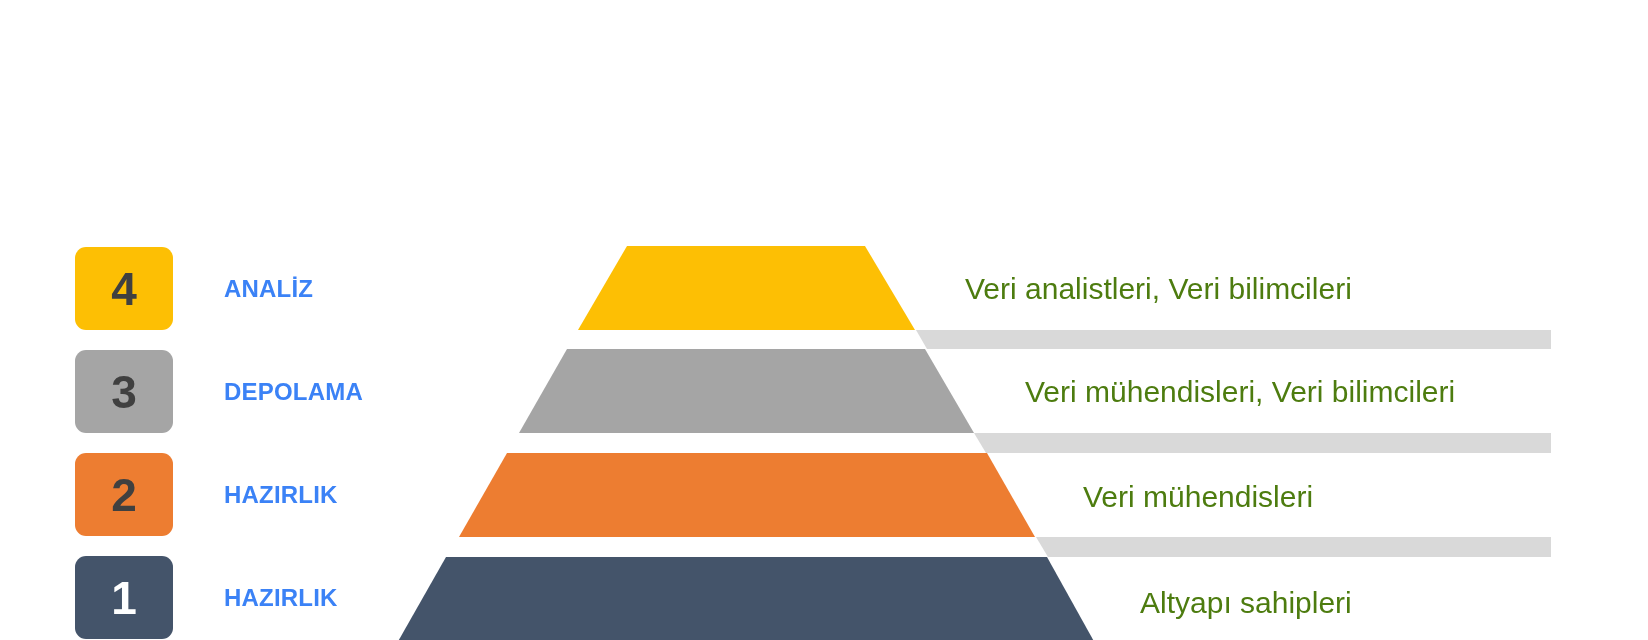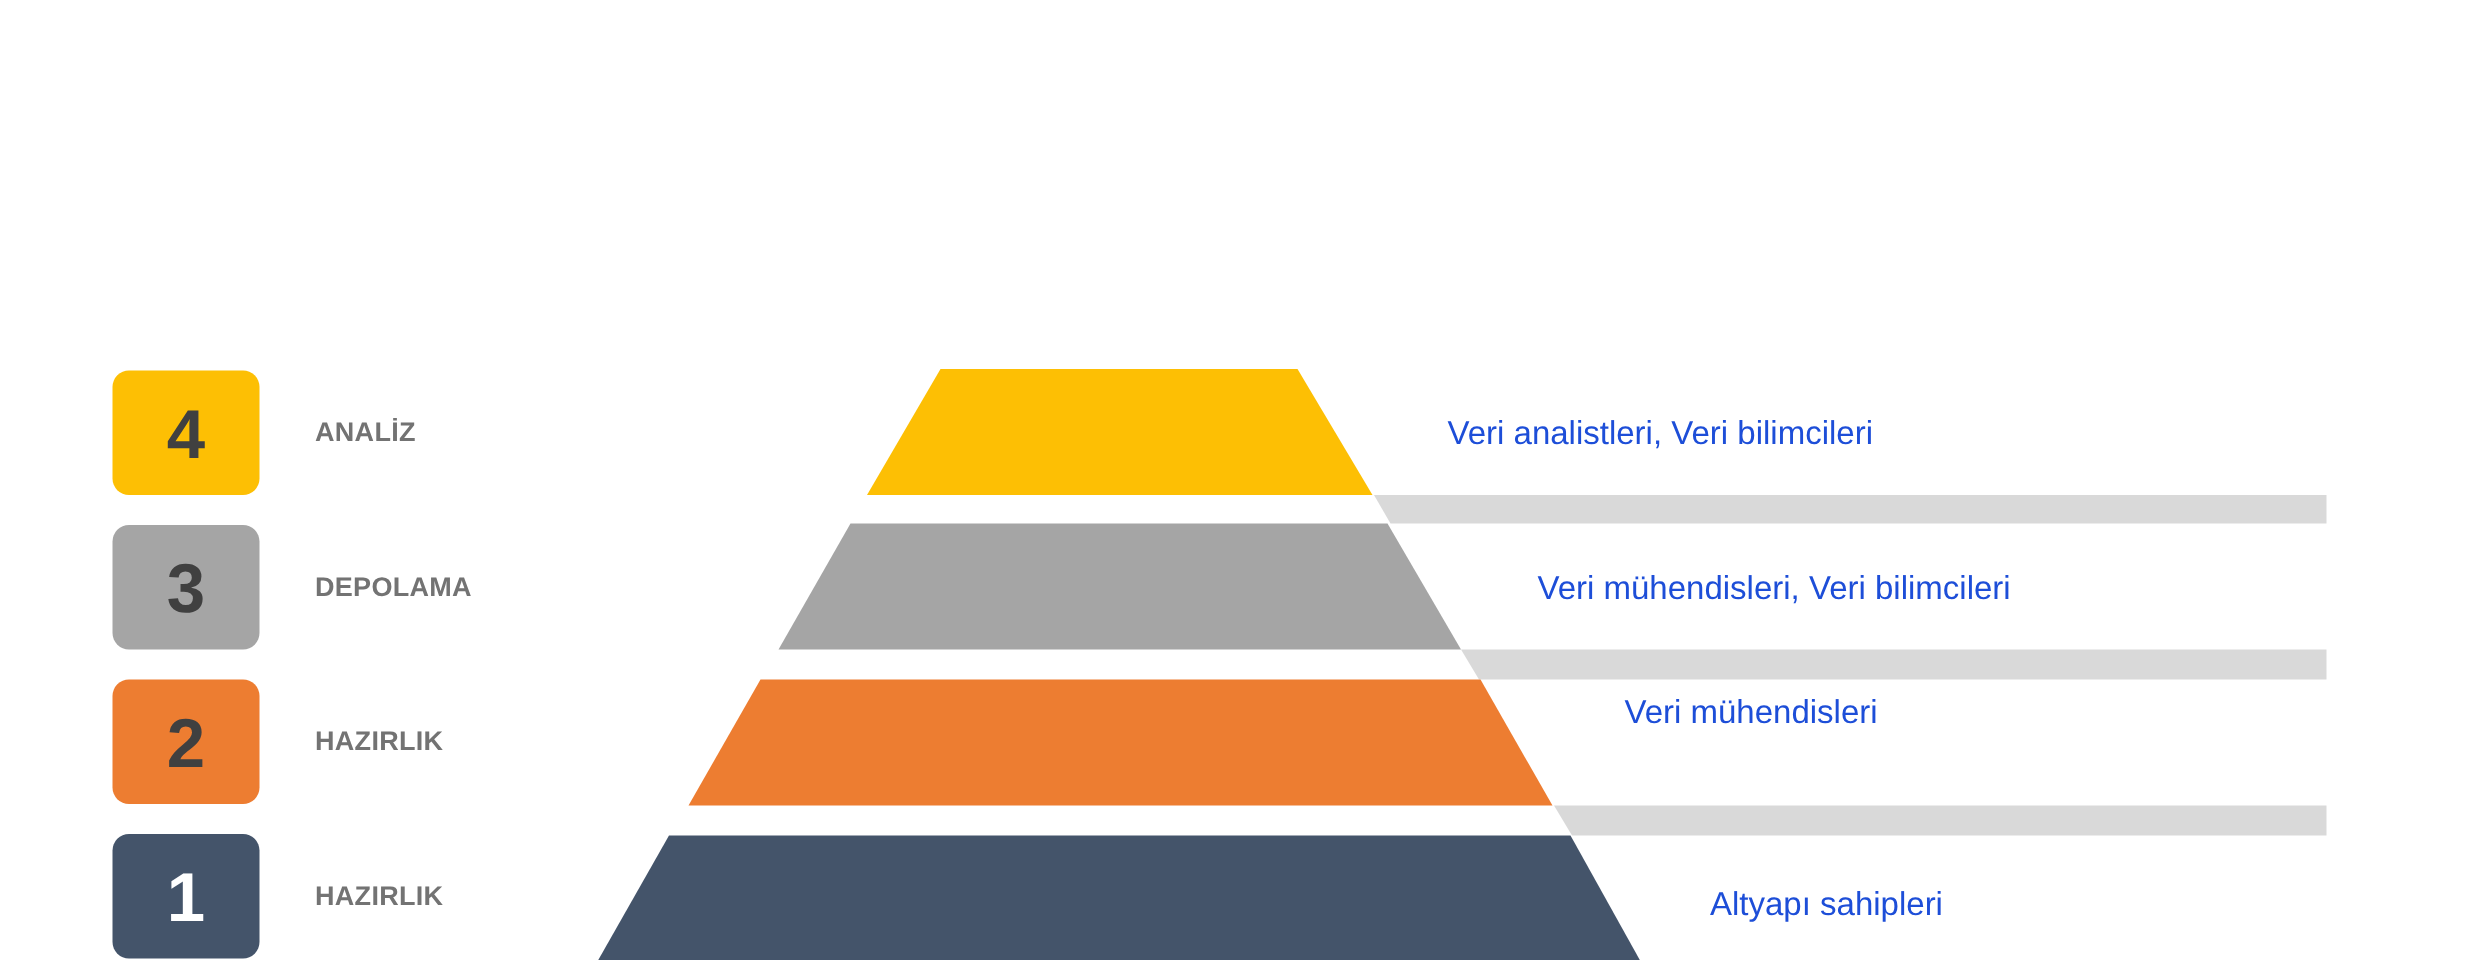--- a/index.html
+++ b/index.html
@@ -10,28 +10,28 @@
   }
   .shapes { position: absolute; left: 0; top: 0; }
   .num-box {
     position: absolute; left: 75px; width: 98px; height: 83px;
     border-radius: 11px;
     display: flex; align-items: center; justify-content: center;
     font-weight: bold; font-size: 46px; color: #404040;
   }
   .num-box.light { color: #ffffff; }
   .stage-label {
-    position: absolute; left: 210px; height: 83px;
+    position: absolute; left: 224px; height: 83px;
     display: flex; align-items: center;
-    font-weight: bold; font-size: 18px; color: #737373; letter-spacing: 0.2px;
+    font-weight: bold; font-size: 24px; color: #3b82f6; letter-spacing: 0.2px;
   }
   .role-text {
     position: absolute; height: 83px;
     display: flex; align-items: center;
-    font-size: 22px; color: #1d4ed8; white-space: nowrap;
+    font-size: 30px; color: #4d7c0f; white-space: nowrap;
   }
 </style>
 </head>
 <body>
 
 <svg class="shapes" width="1648" height="640" viewBox="0 0 1648 640">
 
   <polygon points="916,330 1551,330 1551,349 927,349" fill="#D9D9D9"></polygon>
   <polygon points="974,433 1551,433 1551,453 986,453" fill="#D9D9D9"></polygon>
   <polygon points="1036,537 1551,537 1551,557 1048,557" fill="#D9D9D9"></polygon>
@@ -51,19 +51,19 @@
 <div class="num-box" style="top:350px; background:#A5A5A5;">
   <span>3</span>
 </div>
 <div class="stage-label" style="top:350px;">DEPOLAMA</div>
 <div class="role-text" style="top:350px; left:1025px;">Veri mühendisleri, Veri bilimcileri</div>
 
 <div class="num-box" style="top:453px; background:#ED7D31;">
   <span>2</span>
 </div>
 <div class="stage-label" style="top:453px;">HAZIRLIK</div>
-<div class="role-text" style="top:433px; left:1083px;">Veri mühendisleri</div>
+<div class="role-text" style="top:455px; left:1083px;">Veri mühendisleri</div>
 
 <div class="num-box light" style="top:556px; background:#44546A;">
   <span>1</span>
 </div>
 <div class="stage-label" style="top:556px;">HAZIRLIK</div>
 <div class="role-text" style="top:561px; left:1140px;">Altyapı sahipleri</div>
 
 </body></html>

